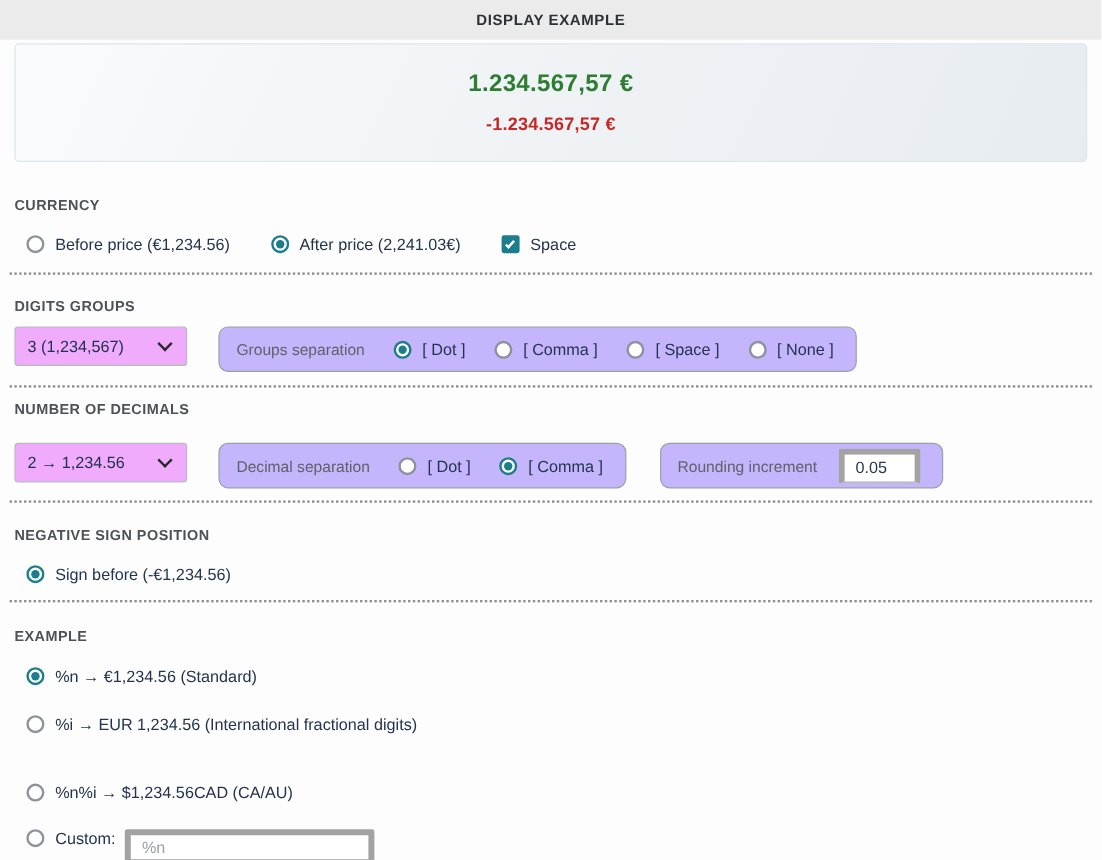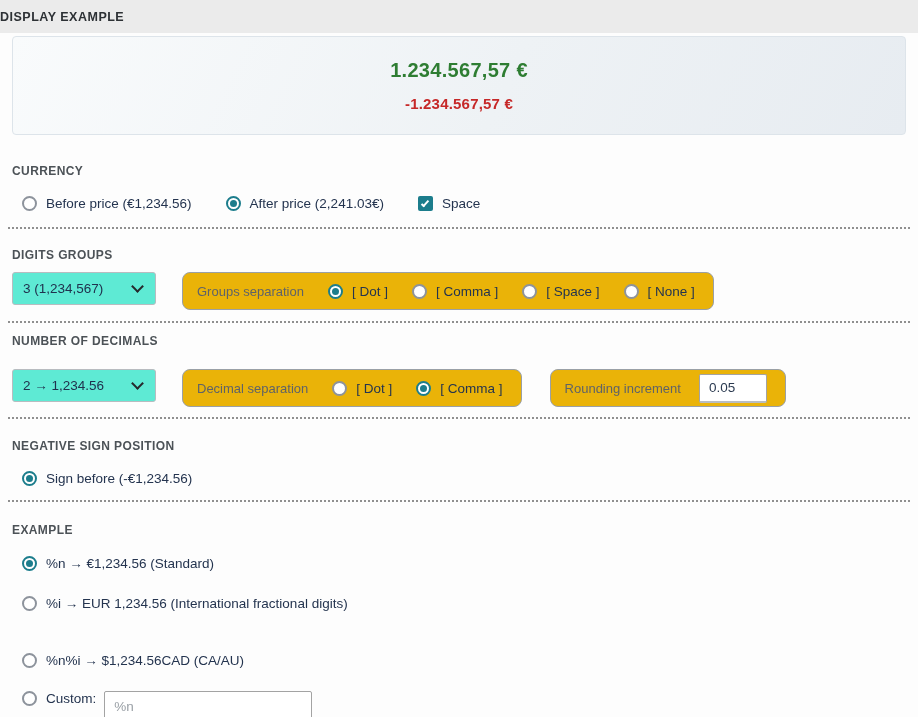--- a/index.html
+++ b/index.html
@@ -7,21 +7,21 @@
   body {
     font-family:"Liberation Sans", sans-serif;
     background:#fdfdfd;
     color:#24344f;
     overflow:hidden;
     position:relative;
   }
   
   .topbar {
     height:33px; background:#ebebeb;
-    display:flex; align-items:center; 
+    display:flex; align-items:center; justify-content:center;
   }
   .topbar span {
     font-size:12.5px; font-weight:bold; color:#2d3135; letter-spacing:.5px;
   }
   
   .preview-card {
     margin:3px 12px 0 12px; height:99px;
     background:linear-gradient(115deg,#f9fbfc 0%,#eef2f5 55%,#e7ecf1 100%);
     border:1px solid #dde4ea; border-radius:4px;
     display:flex; flex-direction:column; align-items:center; justify-content:center;
@@ -56,43 +56,43 @@
     width:15px; height:15px; border-radius:2px; background:#1c7d8c;
     display:inline-flex; align-items:center; justify-content:center; flex:none;
   }
   .checkmark {
     width:4px; height:8px; margin-top:-2px;
     border-right:2px solid #fff; border-bottom:2px solid #fff;
     transform:rotate(42deg);
   }
   
   .dropdown {
-    width:144px; height:33px; background:#5eead4;
+    width:144px; height:33px; background:#f0abfc;
     border:1px solid #b8bcc0; border-radius:3px;
     display:flex; align-items:center; justify-content:space-between;
     padding:0 13px 0 10px; cursor:pointer; flex:none;gap:24px;
   }
   .dd-value { font-size:13.5px; color:#20324e; }
   .chevron {
     width:9px; height:9px; margin-top:-5px;
     border-right:2px solid #26292c; border-bottom:2px solid #26292c;
     transform:rotate(45deg);
   }
   
   .group-box {
     height:38px; border:1px solid #9aa0a6; border-radius:8px;
-    display:inline-flex; align-items:center; background:#eab308;
+    display:inline-flex; align-items:center; background:#c4b5fd;
     padding:0 18px 0 14px;
   }
   .group-label { font-size:13px; color:#5f6368; white-space:nowrap; }
   
   .text-input {
     font-family:"Liberation Sans", sans-serif;
     font-size:13.5px; color:#2b3a50; background:#fff;
-    border:1px solid #a3a3a3; border-radius:2px;
+    border:5px solid #a3a3a3; border-radius:2px;
     padding:0 9px; outline:none;
   }
   .text-input::placeholder { color:#9aa0a6; }
   .rounding-input { width:68px; height:29px; border-bottom:2px solid #b9bdc1; }
   .custom-input { width:208px; height:30px; margin-left:8px; }
 </style>
 </head>
 <body>
 
 <div class="topbar">

